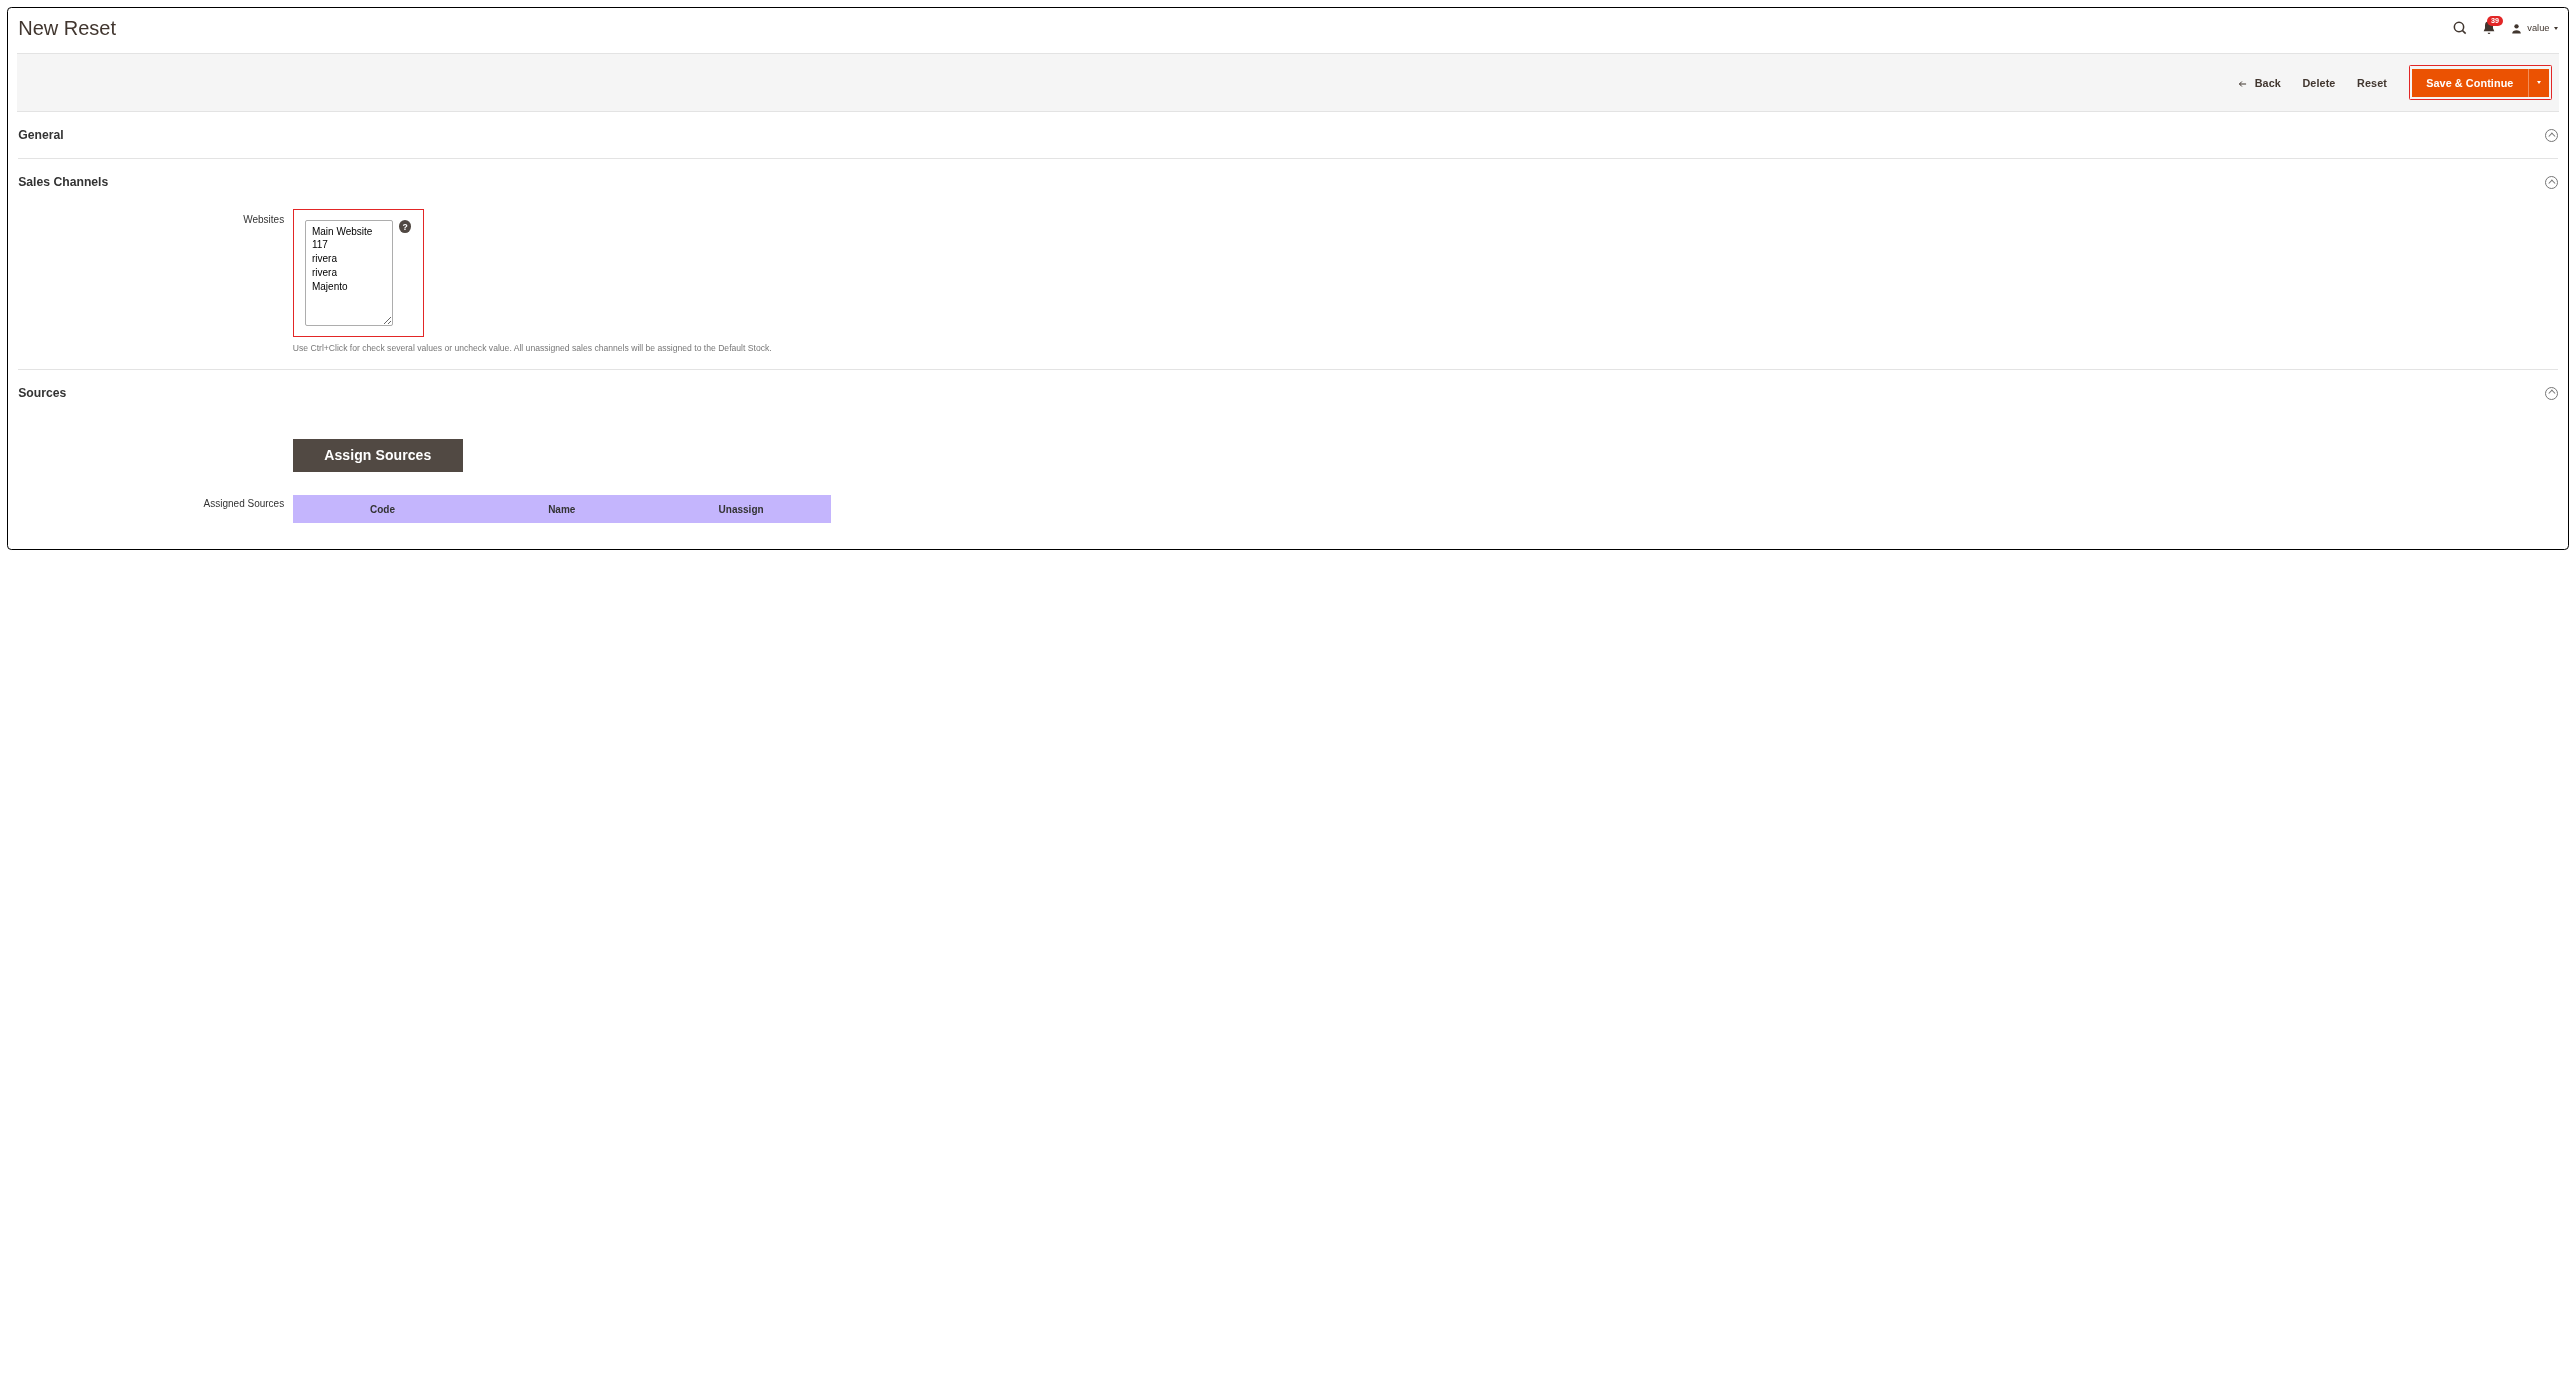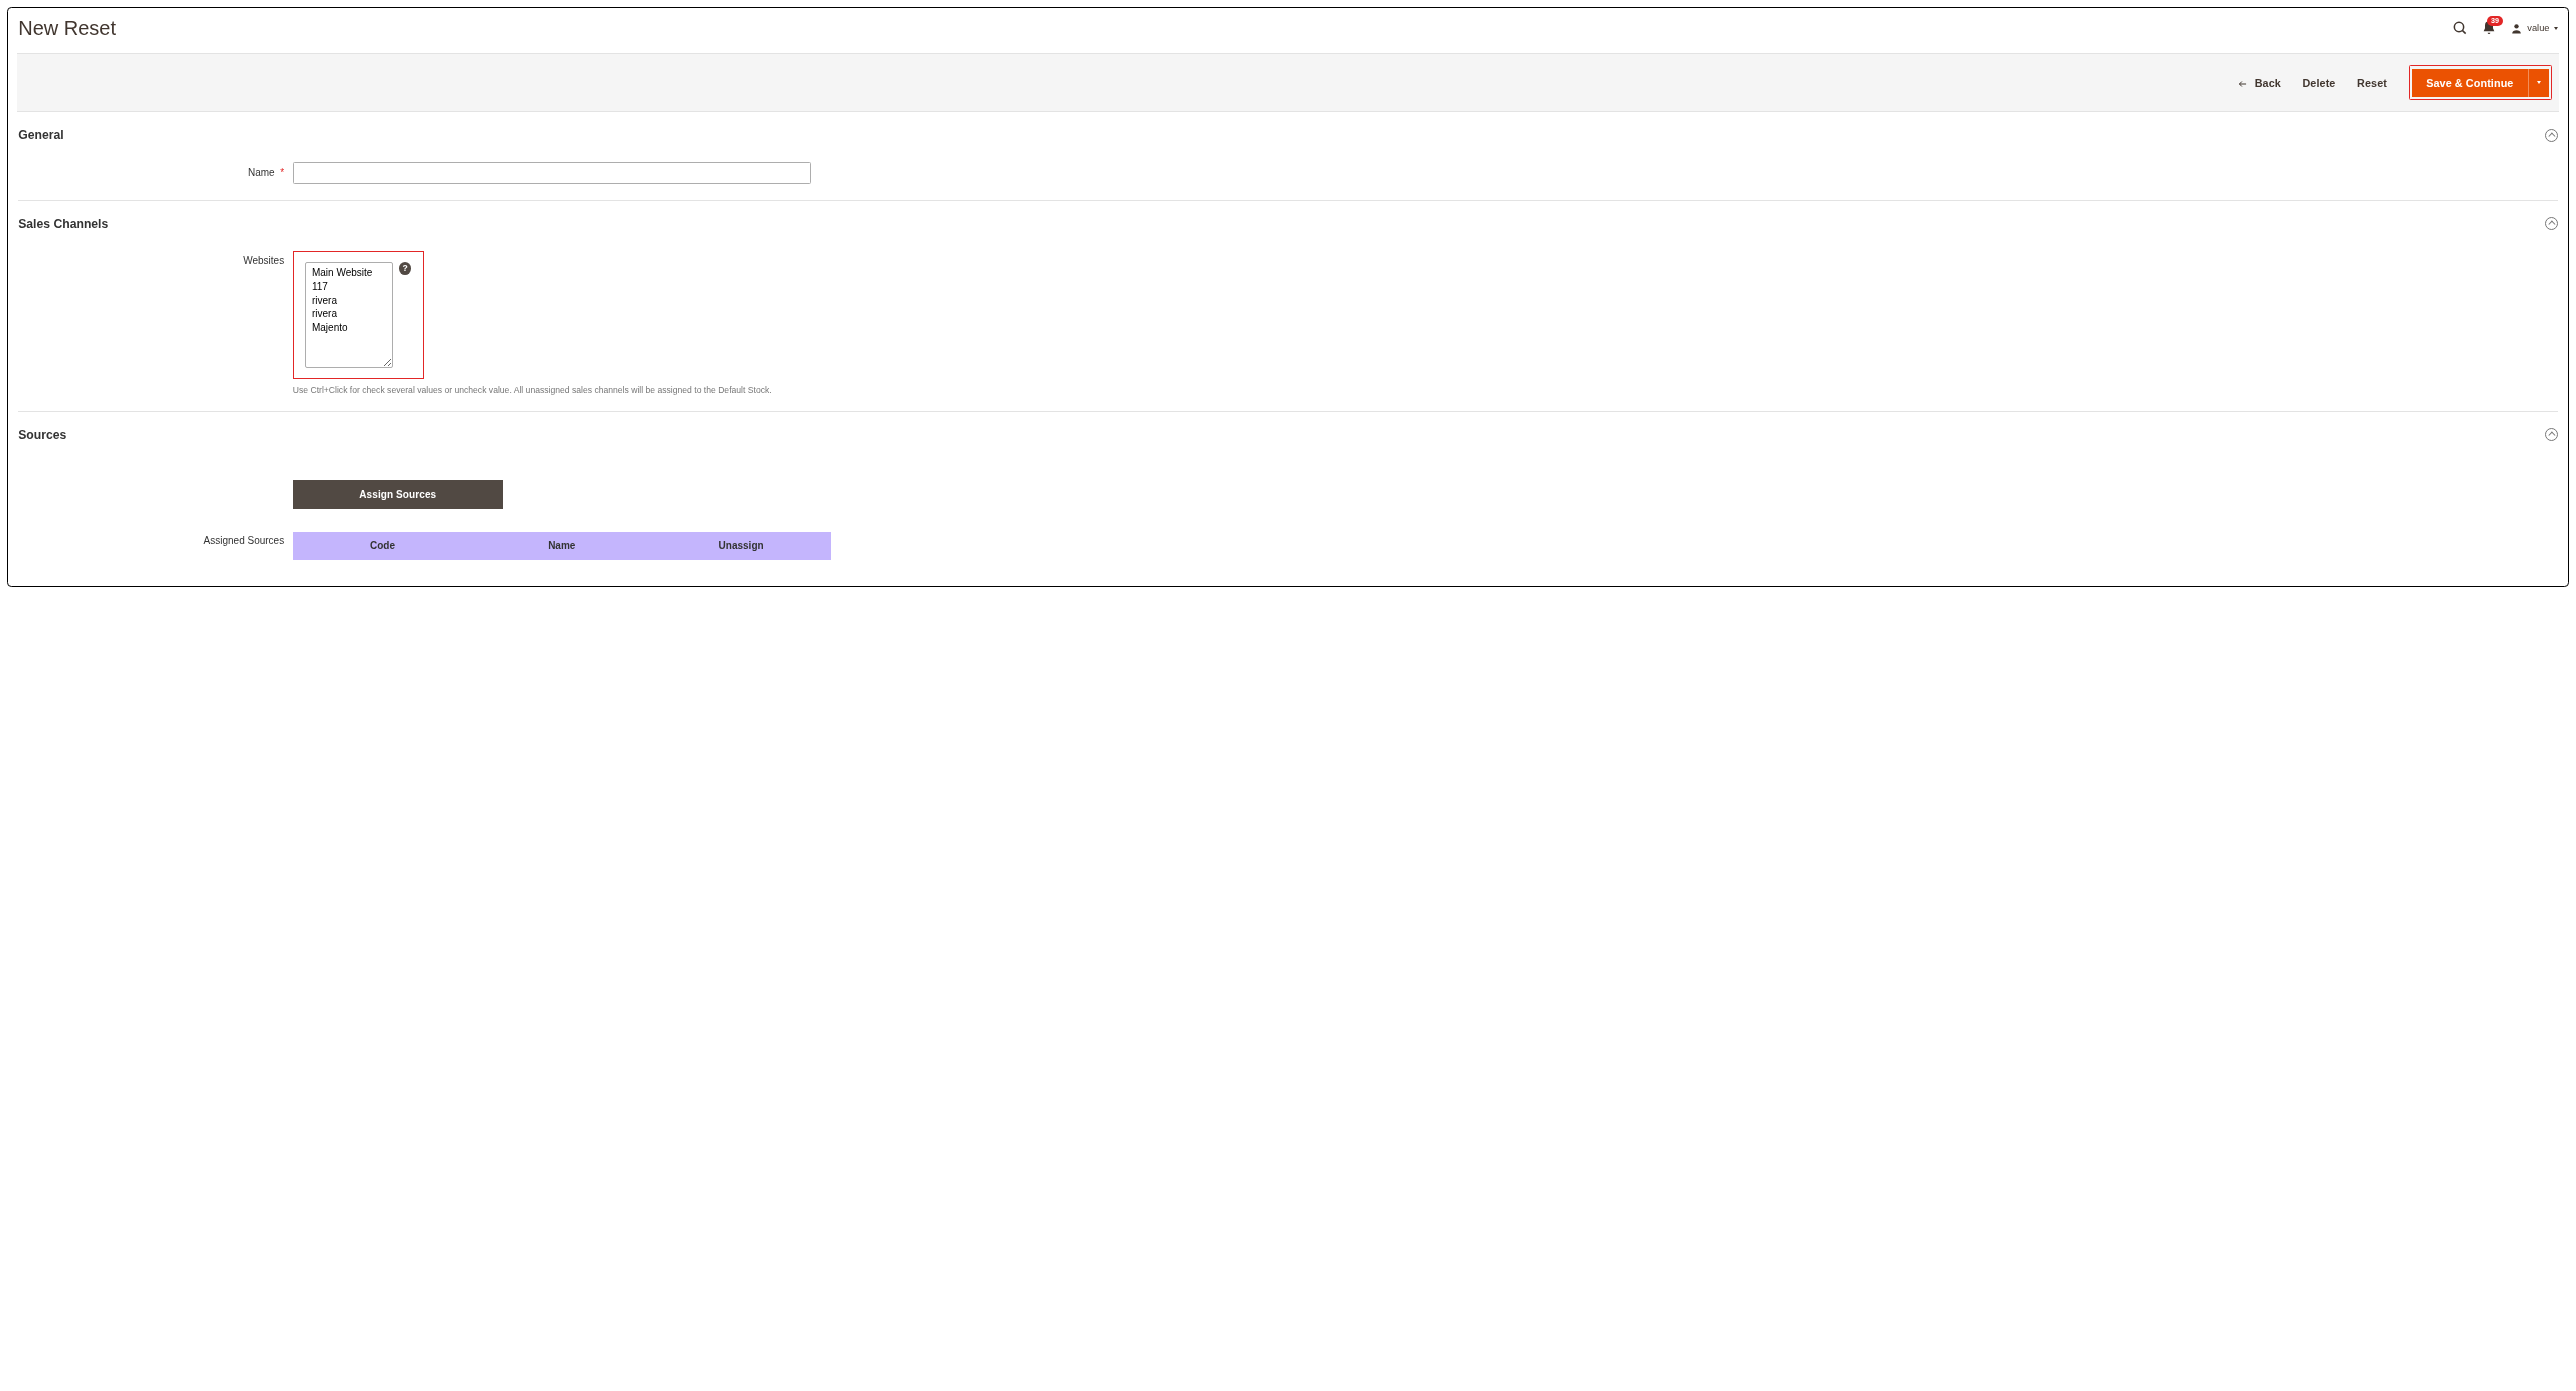--- a/index.html
+++ b/index.html
@@ -198,24 +198,24 @@
   .hint-text {
     font-size: 8.6px;
     color: #777;
     margin-top: 5.8px;
     margin-left: 0;
   }
   .btn-dark {
     background: #514943;
     color: #fff;
     font-weight: 600;
-    font-size: 10px;
+    font-size: 14px;
     border: none;
     padding: 8.6px 0;
-    width: 210px;
+    width: 170px;
     cursor: pointer;
     letter-spacing: 0.1px;
   }
   .table-head {
     display: flex;
     background: #c4b5fd;
     margin-top: 11.5px;
     width: 538px;
     padding: 8.6px 0;
     font-weight: 600;
@@ -274,31 +274,20 @@
         <span class="caret-down"></span>
       </button>
     </span>
   </div>
 
   <div class="section">
     <div class="section-head">
       <div class="section-title">General</div>
       <span class="collapse-icon"></span>
     </div>
-    <div class="section-body">
-      <div class="form-row">
-        <div class="form-label-col">
-          <span>Name</span>
-          <span class="req-star">*</span>
-        </div>
-        <div class="form-field-col">
-          <input class="text-input" type="text" value="" style="">
-        </div>
-      </div>
-    </div>
   </div>
 
   <div class="section">
     <div class="section-head">
       <div class="section-title">Sales Channels</div>
       <span class="collapse-icon"></span>
     </div>
     <div class="section-body">
       <div class="form-row">
         <div class="form-label-col">

